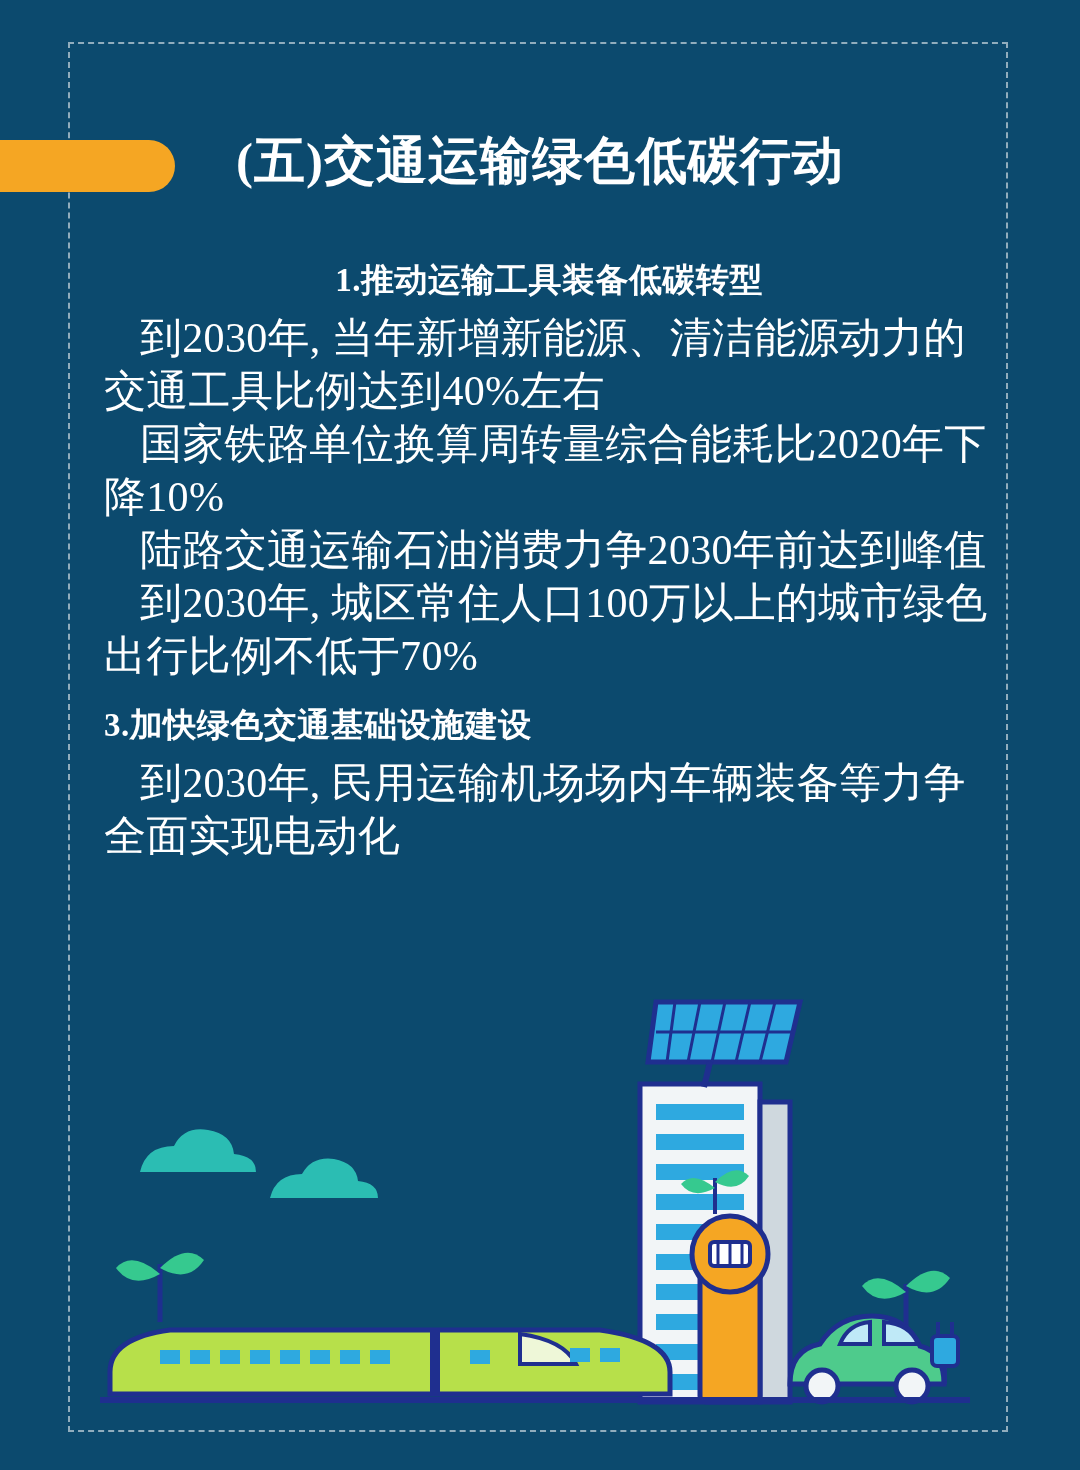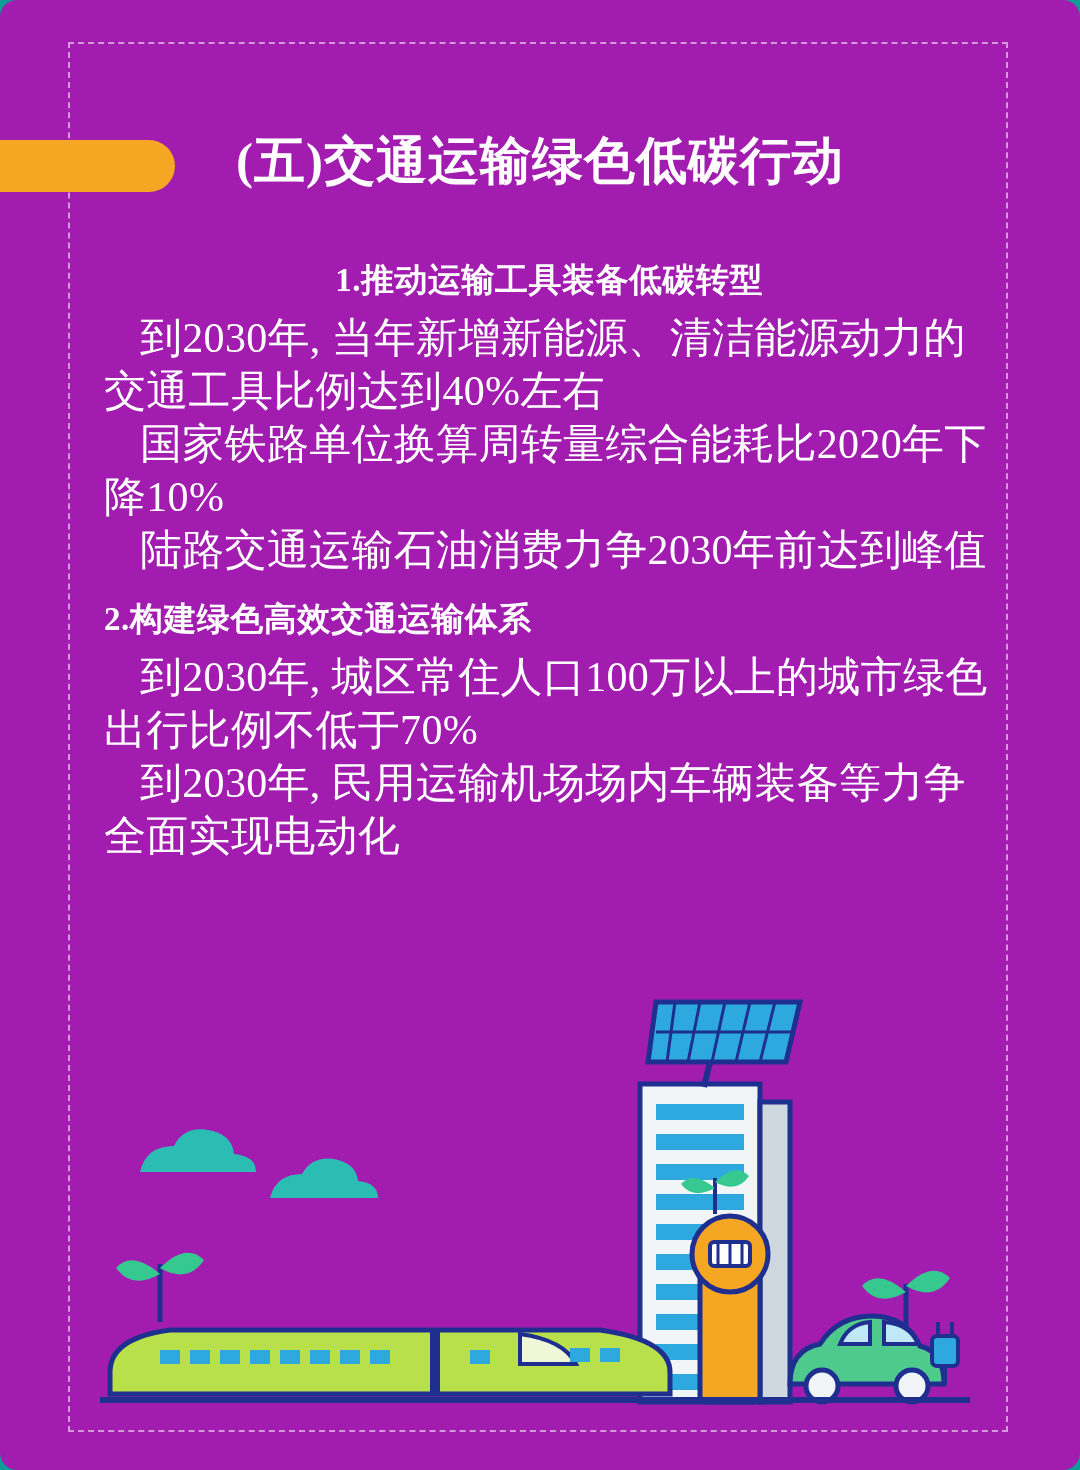--- a/index.html
+++ b/index.html
@@ -10,22 +10,21 @@
     width: 1080px;
     height: 1470px;
     background: #0e9c96;
     font-family: "Liberation Serif", serif;
     overflow: hidden;
     position: relative;
   }
   .poster {
     position: absolute;
     inset: 0;
-    background: #a21caf;
-    border-radius: 17px;
+    background: #0c4a6e;
   }
   .dashed-frame {
     position: absolute;
     left: 68px;
     top: 42px;
     width: 940px;
     height: 1390px;
     border: 2px dashed rgba(255,255,255,0.55);
     box-sizing: border-box;
     pointer-events: none;
@@ -95,23 +94,23 @@
 
   <div class="title">(五)交通运输绿色低碳行动</div>
 
   <div class="content">
 
     <div class="h-item">1.推动运输工具装备低碳转型</div>
     <div class="p-item">到2030年, 当年新增新能源、清洁能源动力的交通工具比例达到40%左右</div>
     <div class="p-item">国家铁路单位换算周转量综合能耗比2020年下降10%</div>
     <div class="p-item">陆路交通运输石油消费力争2030年前达到峰值</div>
 
-    <div class="h-item">2.构建绿色高效交通运输体系</div>
     <div class="p-item">到2030年, 城区常住人口100万以上的城市绿色出行比例不低于70%</div>
 
+    <div class="h-item">3.加快绿色交通基础设施建设</div>
     <div class="p-item">到2030年, 民用运输机场场内车辆装备等力争全面实现电动化</div>
 
   </div>
 
   <div class="art">
     <svg viewBox="0 0 880 430" width="880" height="430" xmlns="http://www.w3.org/2000/svg">
 
       <g>
         <path d="M40 180 q6-26 34-26 q10-20 34-16 q24 4 26 24 q22 2 22 18 z" fill="#2bbdb3"></path>
         <path d="M170 206 q6-24 32-24 q10-18 32-15 q22 4 24 22 q20 2 20 17 z" fill="#2bbdb3"></path>

